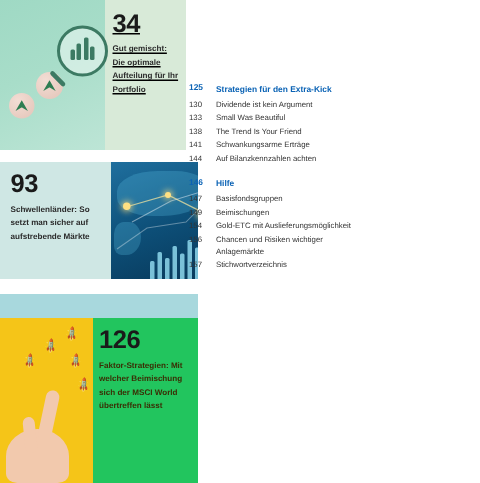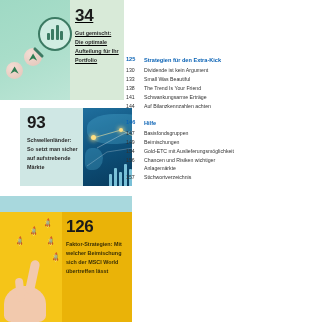--- a/index.html
+++ b/index.html
@@ -14,30 +14,30 @@
   
   .b1{left:0;top:0;width:124px;height:100px;}
   .b1 .pic{width:70px;height:100px;position:relative;
            background:linear-gradient(155deg,#9fd9c4 0%,#a8ddc9 45%,#bde5d6 100%);}
   .b1 .txt{width:54px;height:100px;background:#d8ead8;
            padding:7px 5px 0 5px;box-sizing:border-box;text-decoration:underline;}
 
   
   .b2{left:0;top:108px;width:132px;height:78px;}
   .b2 .txt{width:86px;height:78px;background:#cfe7e4;
-           padding:6px 4px 0 7px;box-sizing:border-box;margin-left:20px;}
+           padding:6px 4px 0 7px;box-sizing:border-box;}
   .b2 .pic{width:70px;height:78px;position:relative;
            background:linear-gradient(160deg,#1f6f9e 0%,#0d4f78 55%,#083a5c 100%);}
 
   
   .b3{left:0;top:196px;width:132px;height:126px;flex-direction:column;}
   .b3 .strip{height:16px;width:132px;background:#a8d8dd;}
   .b3 .body{display:flex;height:110px;}
   .b3 .pic{width:62px;height:110px;position:relative;background:#f5c518;}
-  .b3 .txt{width:70px;height:110px;background:#eab308;
+  .b3 .txt{width:70px;height:110px;background:#22c55e;
            padding:6px 6px 0 4px;box-sizing:border-box;}
 
   
   .num{font-size:17px;font-weight:bold;color:#1a1a1a;line-height:1;
        margin:0 0 5px 0;letter-spacing:-0.3px;}
   .cap{font-size:5.4px;line-height:1.65;color:#2b2b2b;font-weight:bold;margin:0;}
   .b3 .num{color:#1a1a1a;}
   .b3 .cap{color:#3a2f05;}
 
   

